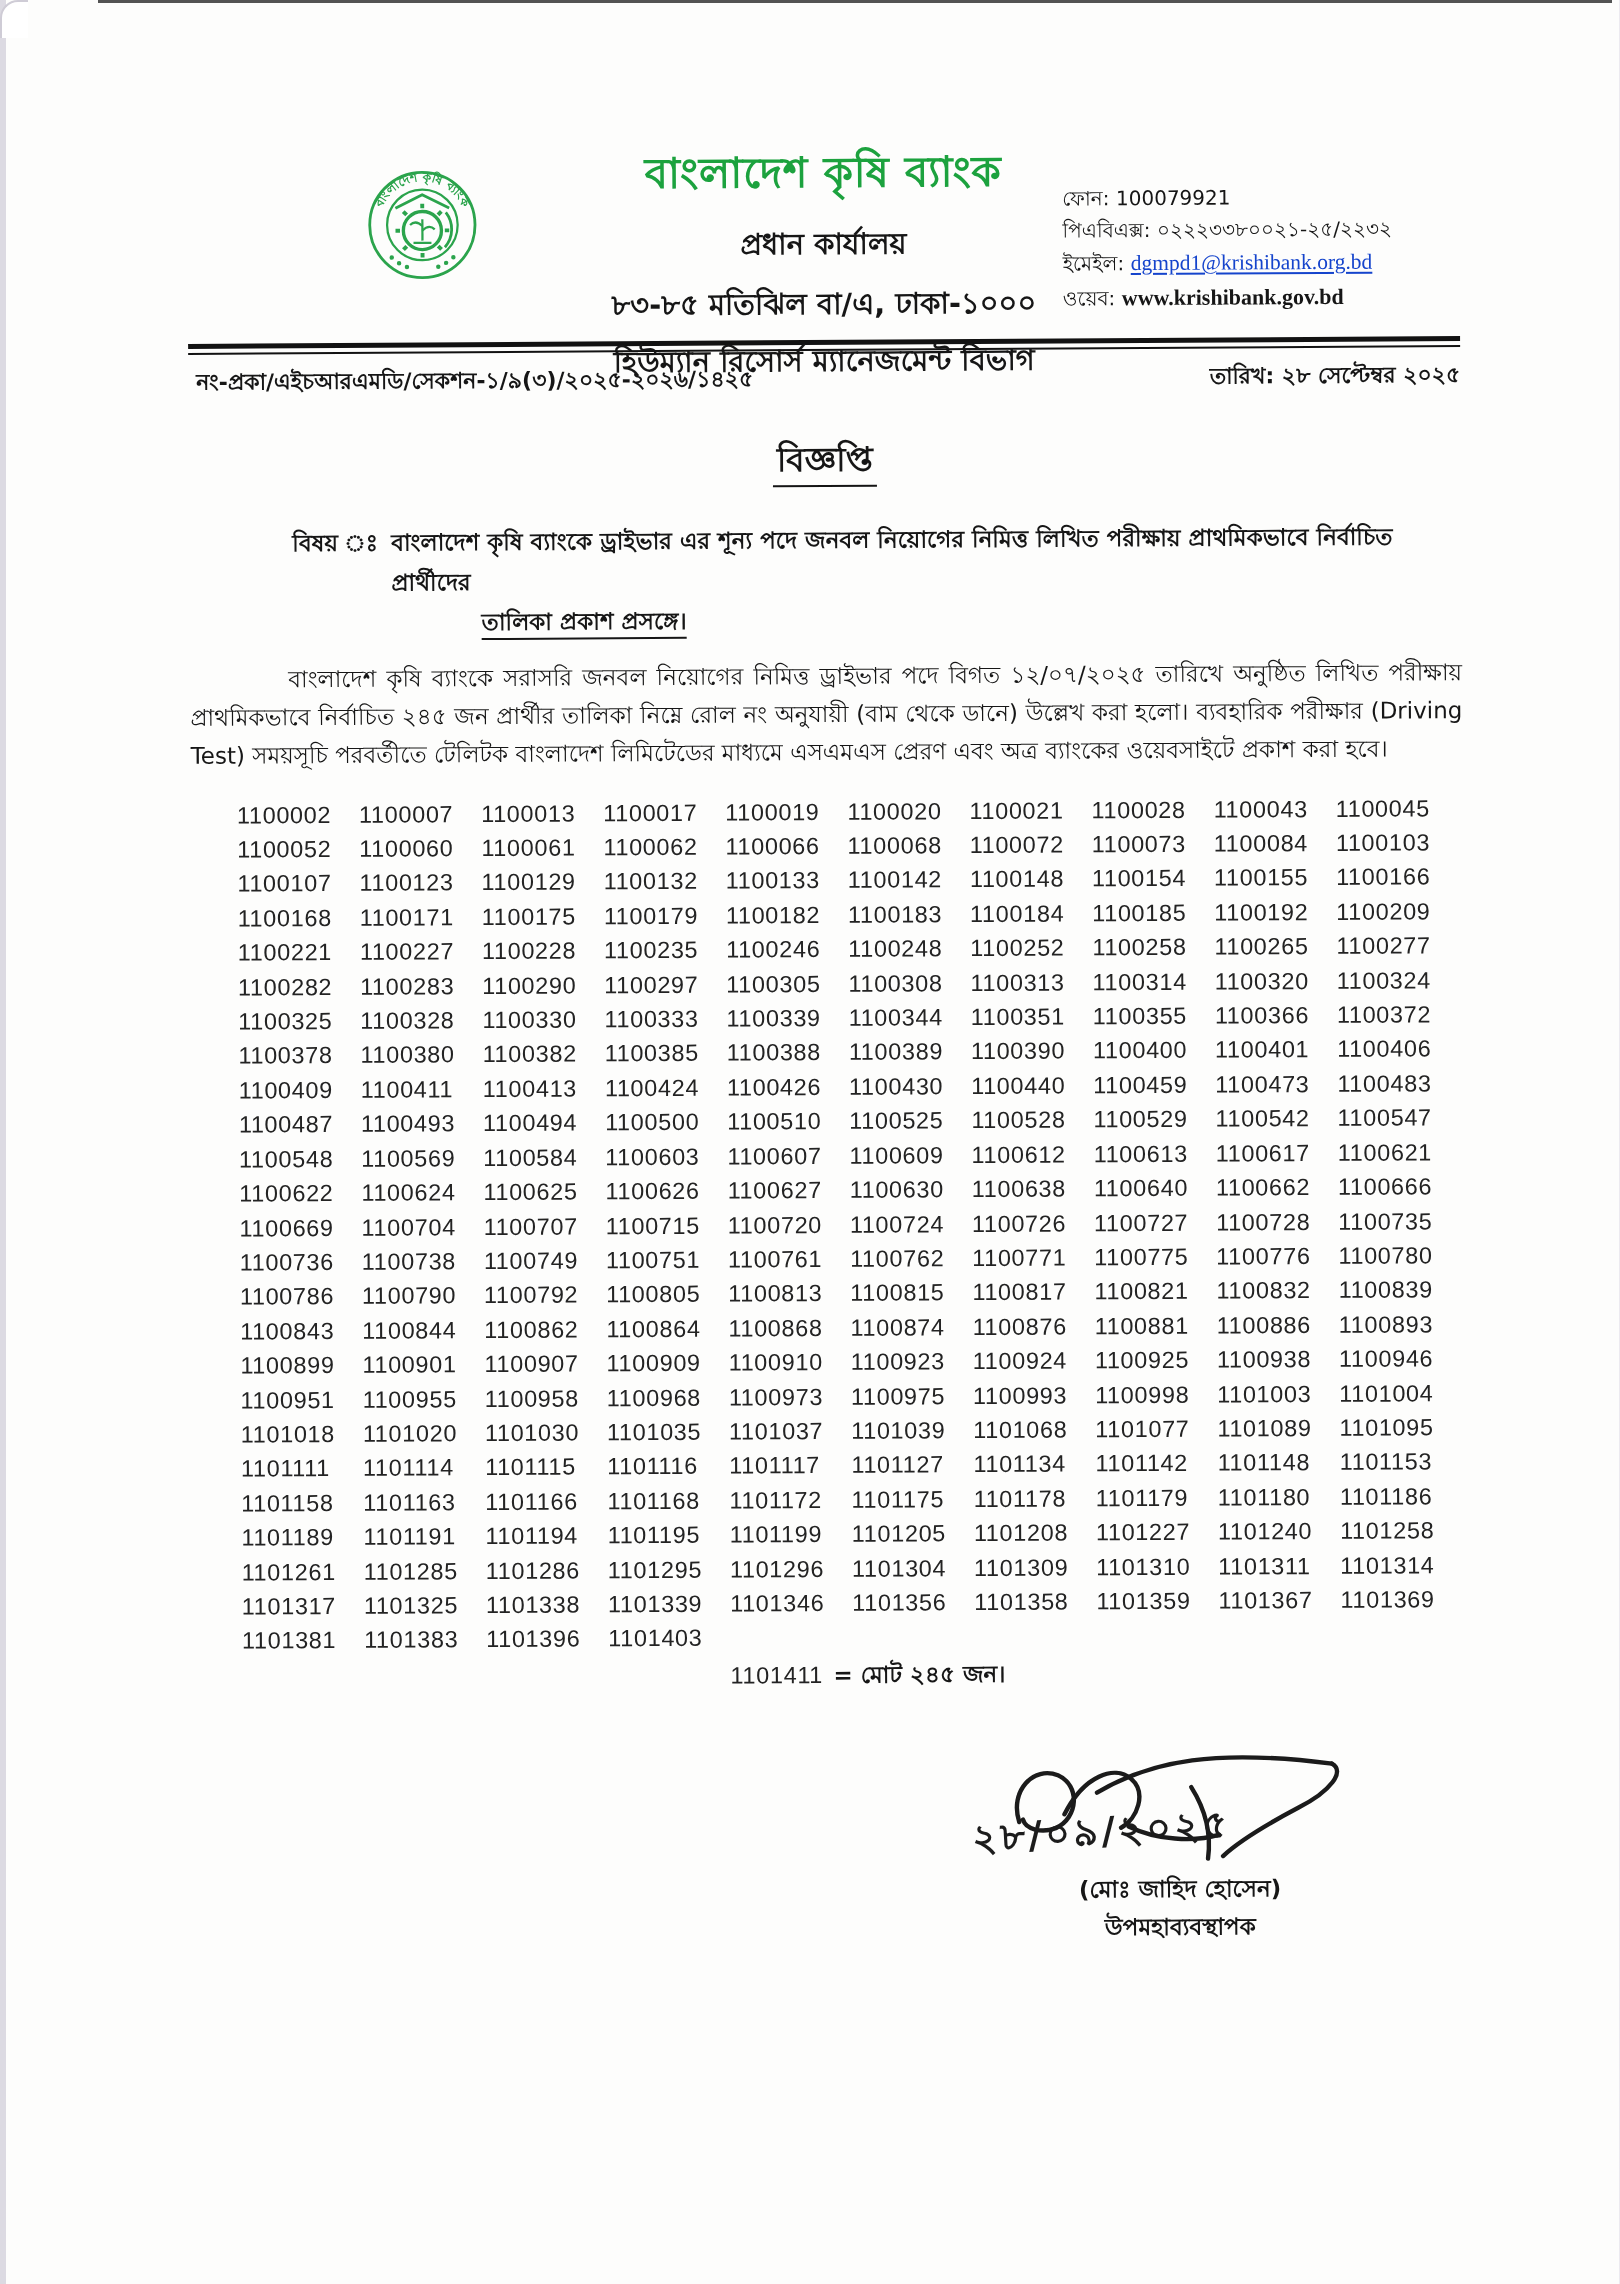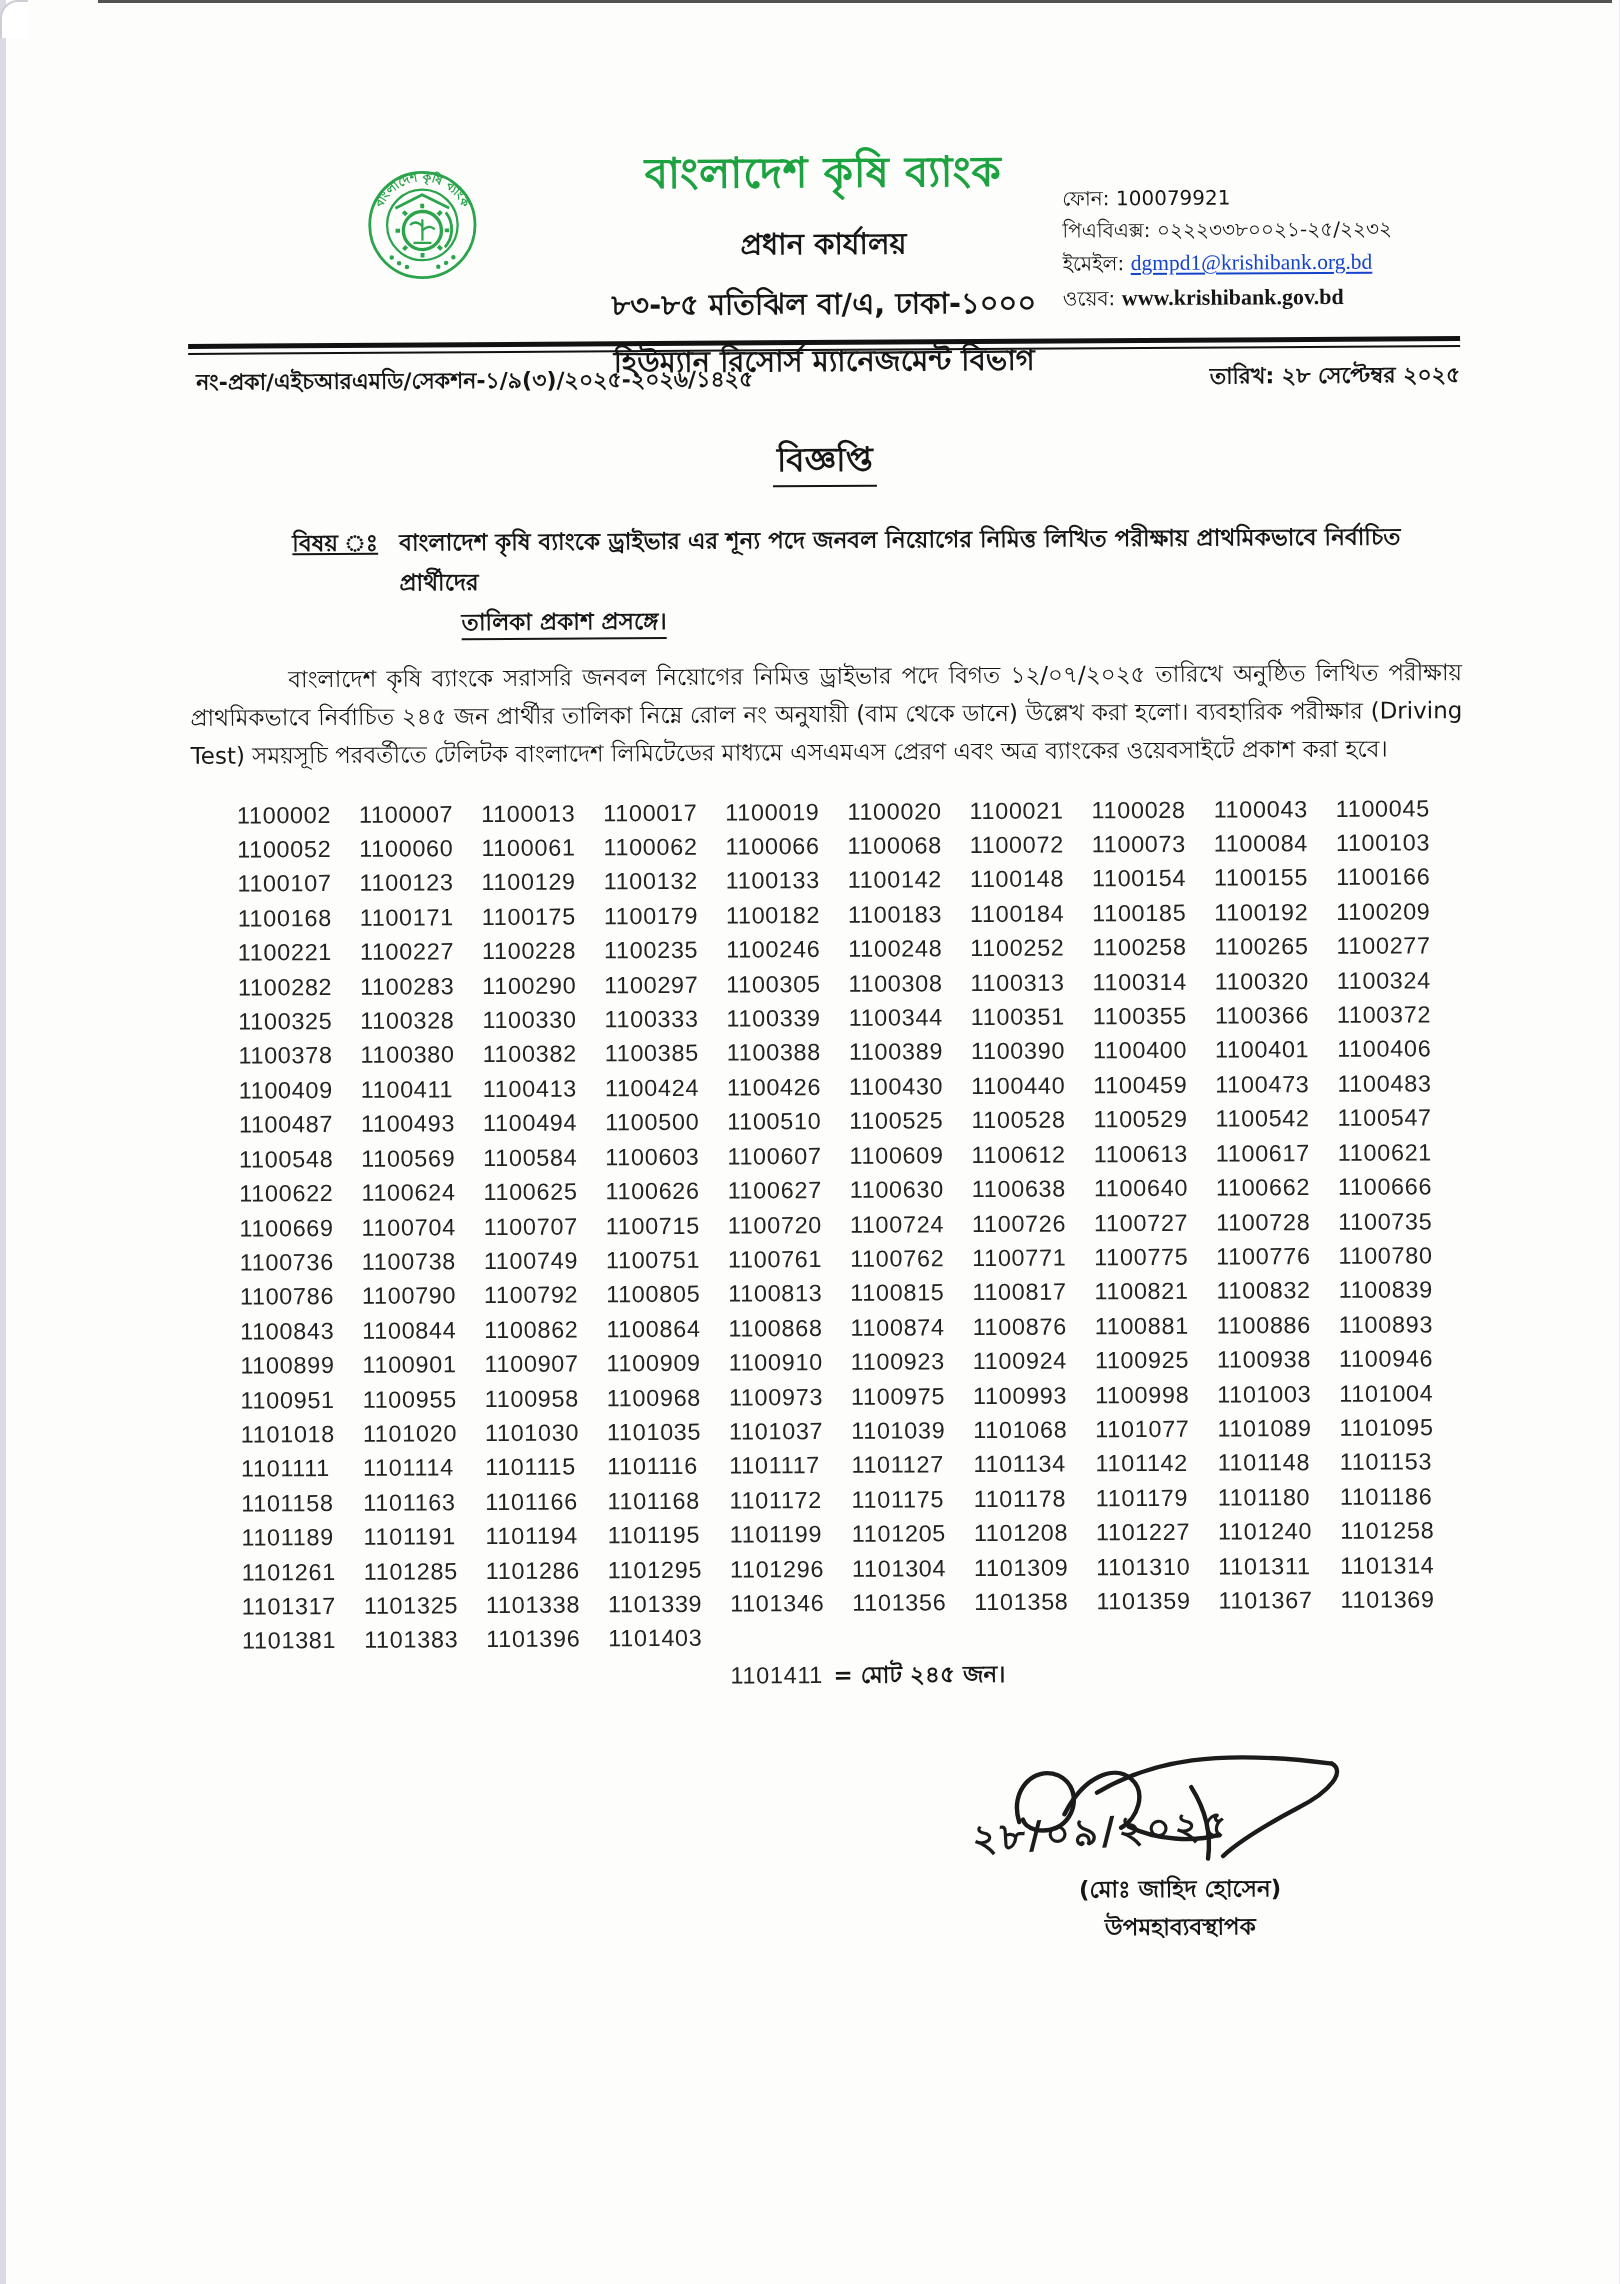--- a/index.html
+++ b/index.html
@@ -29,22 +29,22 @@
   .web-value{font-family:"Liberation Serif",serif;font-weight:700;font-size:22px;}
 
   .rule{margin-top:5.2px;height:3.9px;border-top:5.2px solid #121212;border-bottom:2px solid #121212;}
 
   .meta-row{display:flex;justify-content:space-between;margin-top:10.4px;font-size:22px;font-weight:700;padding-left:7.8px;}
 
   .notice-title{text-align:center;margin-top:36px;}
   .notice-title .t{font-size:33px;font-weight:700;border-bottom:2.6px solid #141414;padding:0 3.9px 5.2px 3.9px;}
 
   .subject{margin-top:31px;margin-left:103px;font-size:23px;font-weight:700;line-height:1.72;display:flex;}
-  .subject-label{white-space:nowrap;margin-right:21px;text-decoration:underline;}
-  .subject-line2{margin-left:62px;width:fit-content;text-decoration:underline;text-underline-offset:7.8px;text-decoration-thickness:2px;}
+  .subject-label{white-space:nowrap;margin-right:13px;}
+  .subject-line2{margin-left:90px;width:fit-content;text-decoration:underline;text-underline-offset:7.8px;text-decoration-thickness:2px;}
 
   .body-para{margin-top:17px;margin-bottom:0;font-size:23px;line-height:1.66;text-align:justify;text-indent:98px;}
 
   .roll-table{margin-top:29px;margin-left:46px;margin-right:5.2px;display:grid;
     grid-template-columns:repeat(10,1fr);row-gap:11px;line-height:1;
     font-family:"Liberation Sans",sans-serif;font-size:23.4px;color:#232323;}
   .roll-cell{letter-spacing:0.7px;}
   .note-cell{grid-column:5/11;display:flex;gap:10.4px;align-items:baseline;}
   .note-roll{letter-spacing:0.7px;margin-top:38px;}
   .note-total{font-family:"DejaVu Sans",sans-serif;font-weight:700;font-size:23px;color:#161616;}

